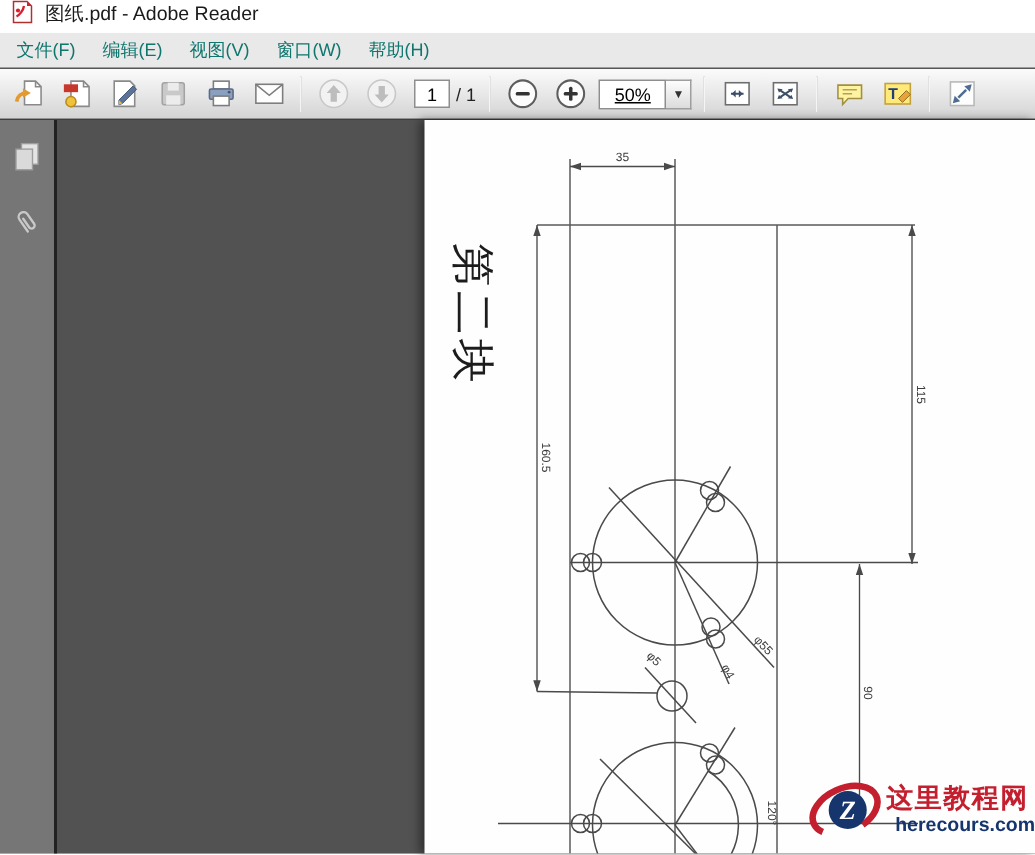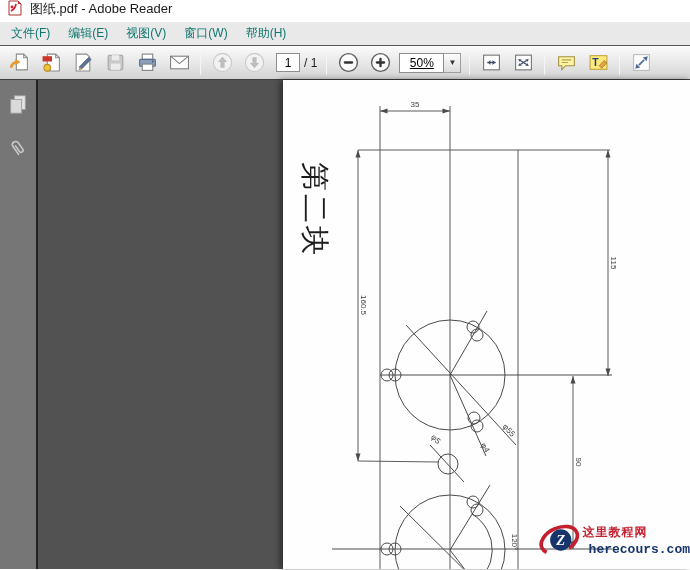--- a/index.html
+++ b/index.html
@@ -32,22 +32,22 @@
   .sidebar { width:38px; background:#767676; border-right:2px solid #222; display:flex; flex-direction:column; align-items:center; padding-top:10px; }
   .sbtn { width:28px; height:28px; display:flex; align-items:center; justify-content:center; margin-bottom:16px; }
   .sbtn svg { width:22px; height:22px; }
   .docarea { position:relative; flex:1; background:#525252; }
   .page { position:absolute; left:245px; top:0; width:407px; height:489px; background:#fefefe; box-shadow:-3px 0 6px rgba(0,0,0,0.45); }
   .page svg.draw { position:absolute; left:0; top:0; }
 
   
   .watermark { position:absolute; right:0; bottom:3px; width:152px; height:52px; display:flex; align-items:center; }
   .wm-text { display:flex; flex-direction:column; margin-left:2px; }
-  .wm-name { font-size:12px; font-weight:bold; color:#c41f2f; letter-spacing:1px; line-height:20px; }
-  .wm-url { font-size:13px; font-weight:bold; color:#16356d; line-height:16px; padding-left:6px;font-family:Liberation Mono, monospace; }
+  .wm-name { font-size:18px; font-weight:bold; color:#c41f2f; letter-spacing:1px; line-height:20px; }
+  .wm-url { font-size:13px; font-weight:bold; color:#16356d; line-height:16px; padding-left:6px; }
 
   text.dim { font-size:8px; fill:#3d3d3d; font-family:"Liberation Sans",sans-serif; }
   text.blocklabel { font-size:29px; fill:#1c1c1c; font-family:"Liberation Sans",sans-serif; letter-spacing:3px; }
 </style>
 </head>
 <body>
 
 <div class="window">
 
   <div class="titlebar">

